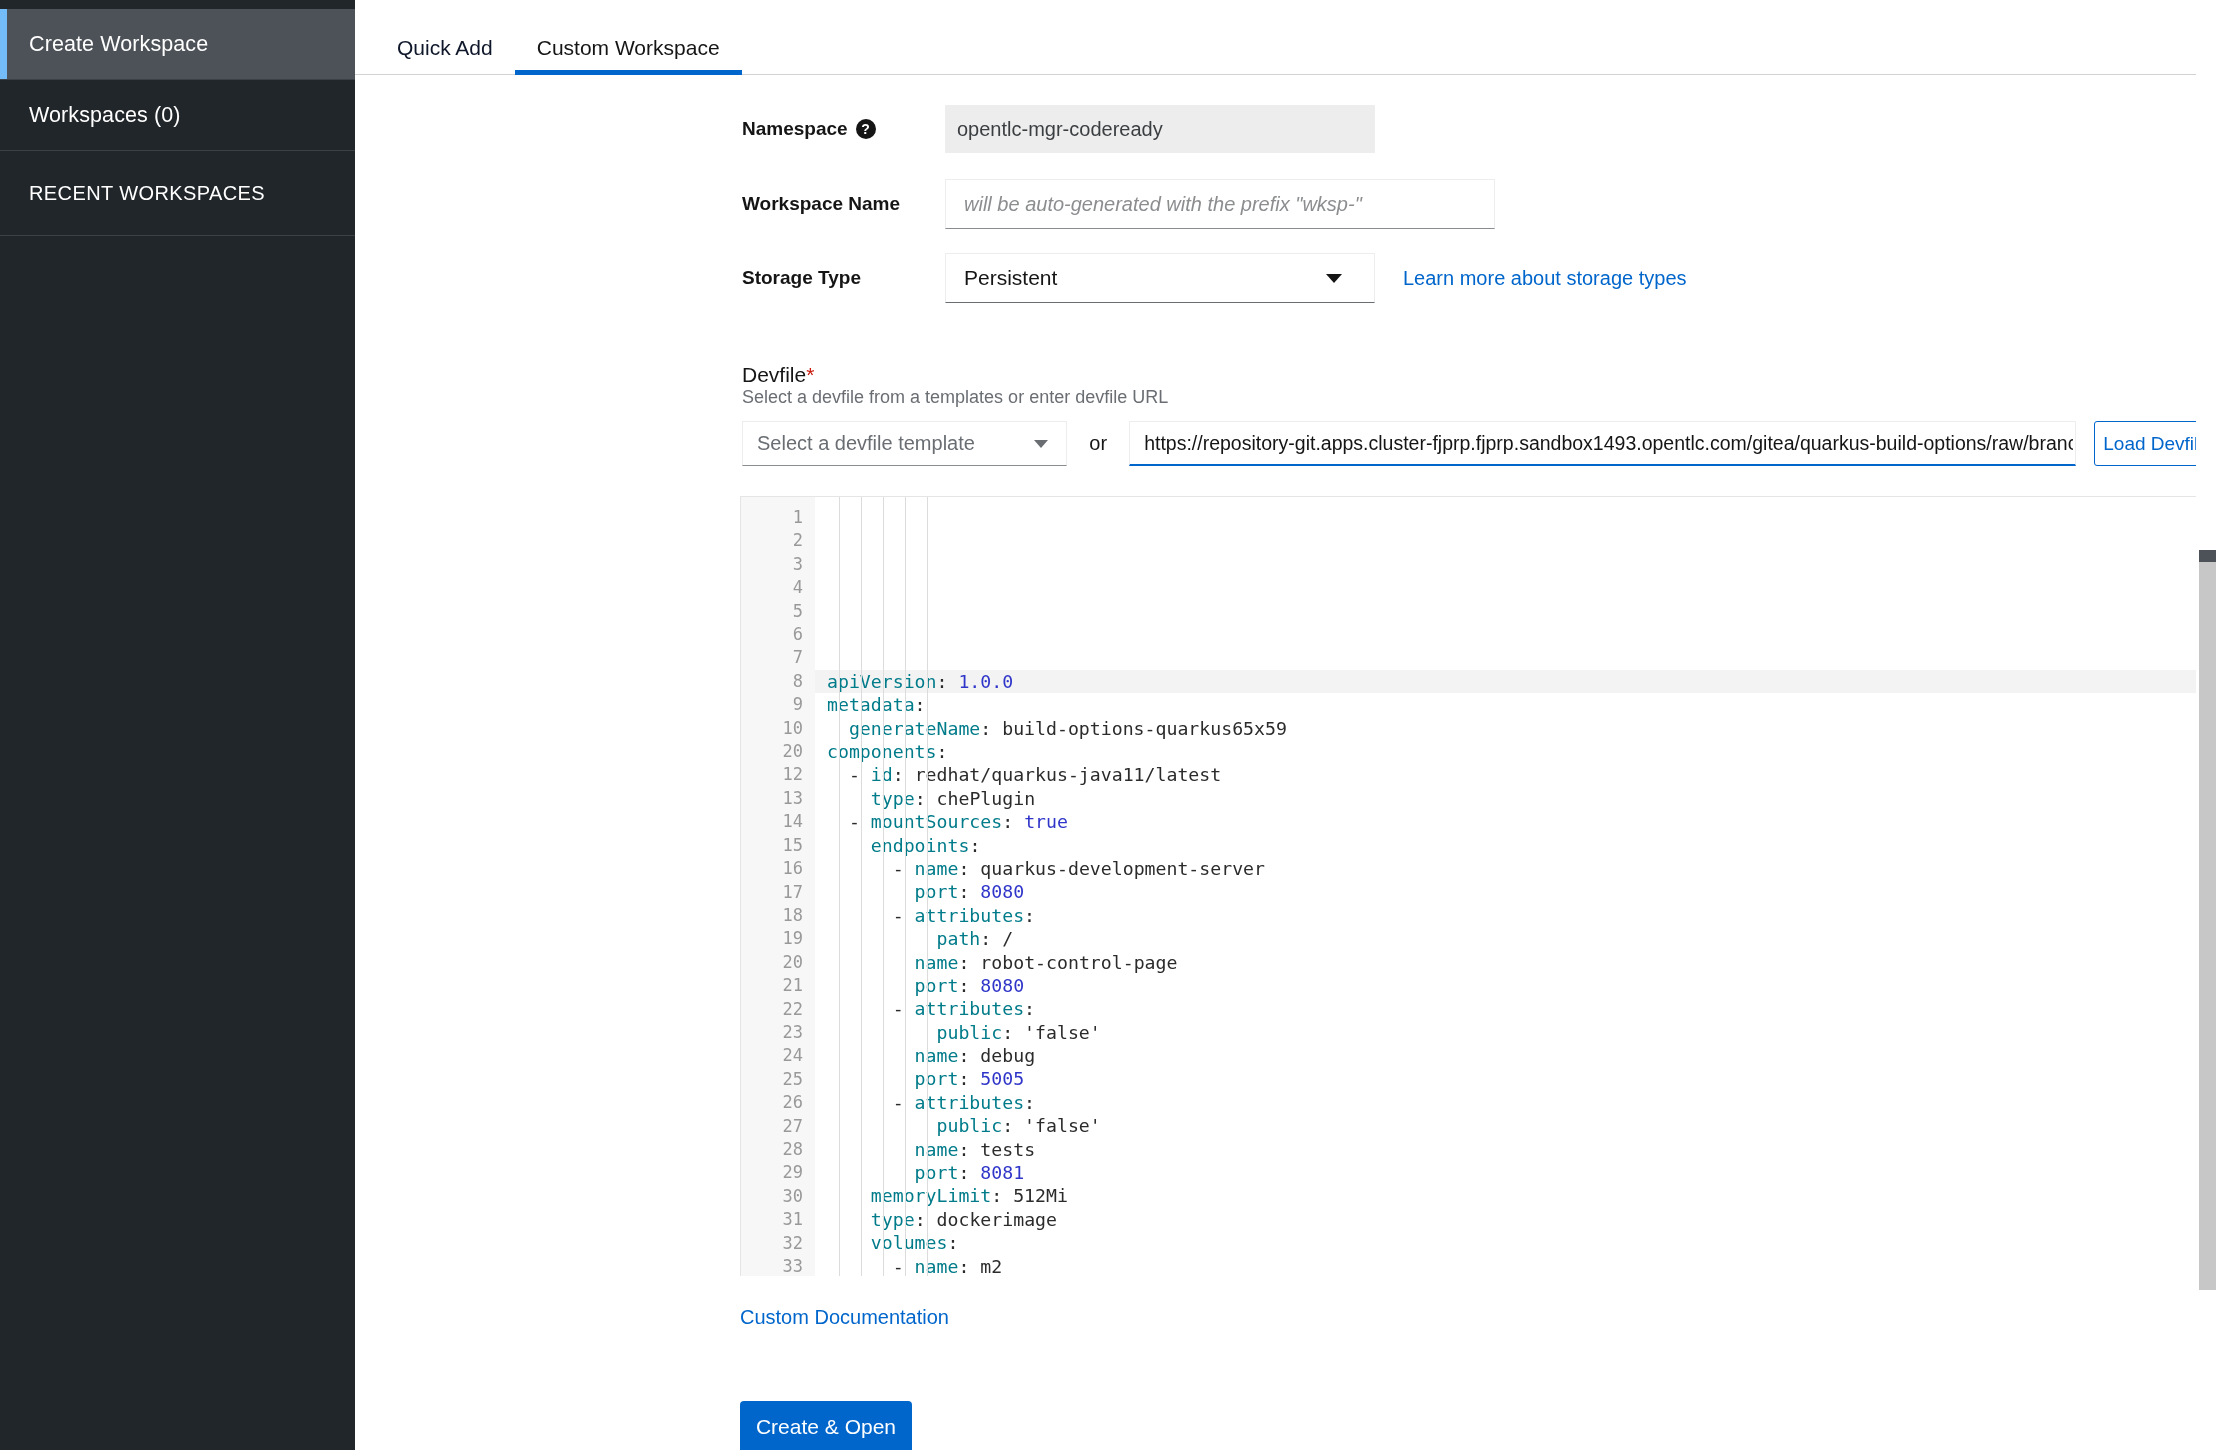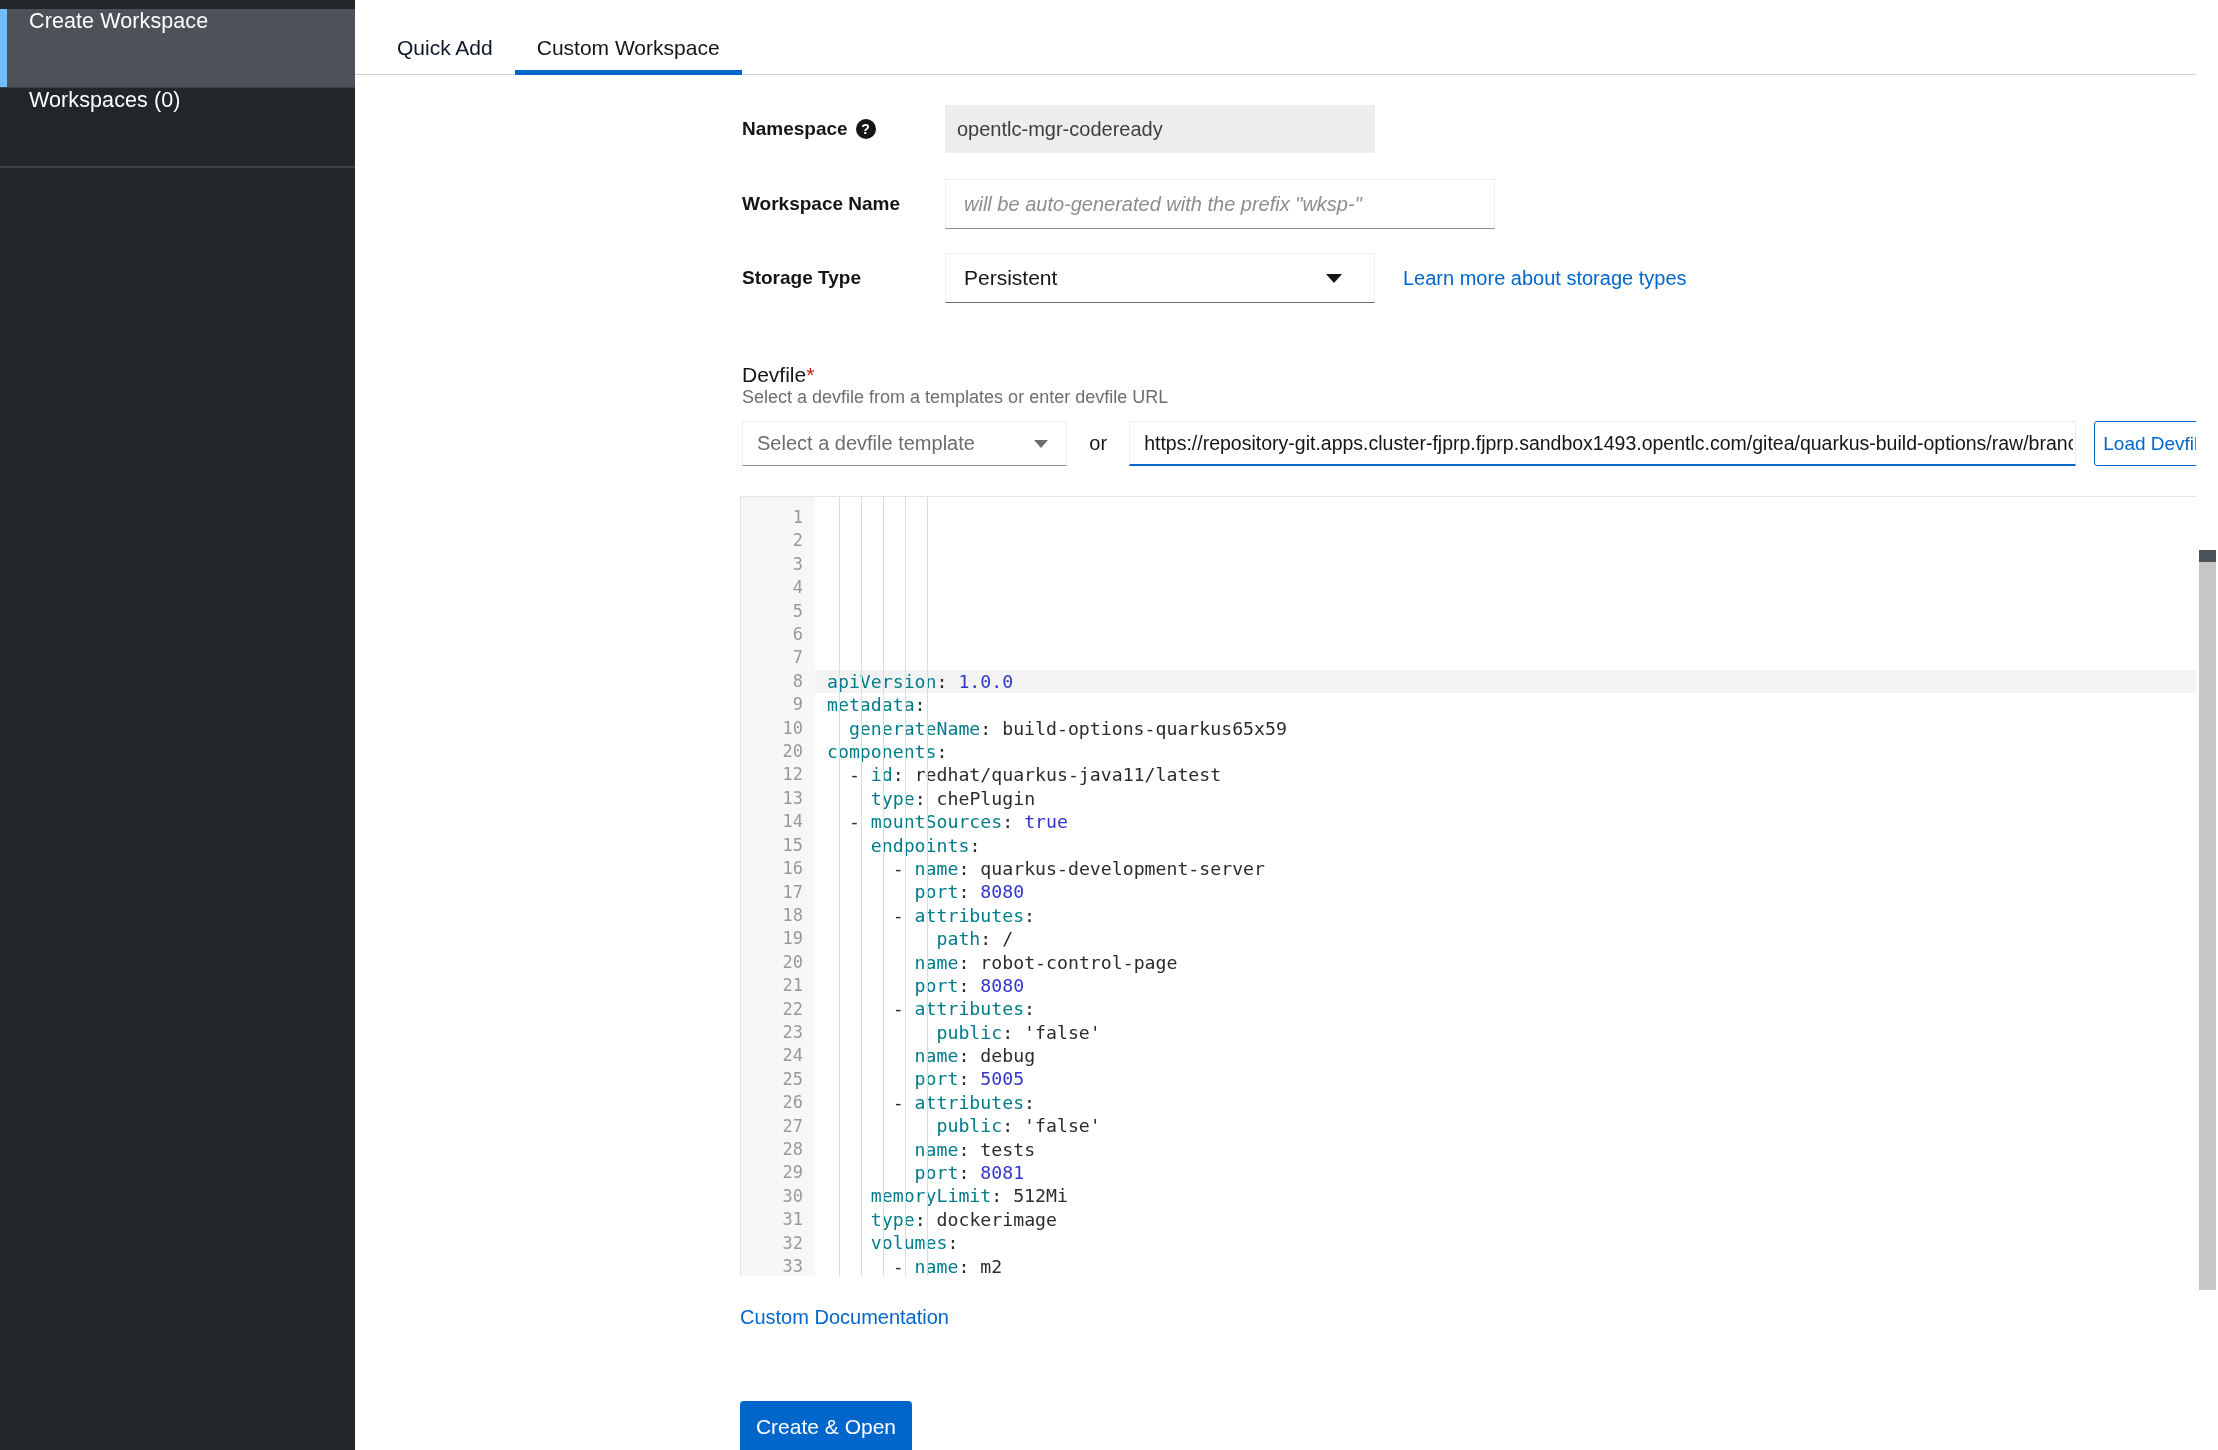--- a/index.html
+++ b/index.html
@@ -27,23 +27,23 @@
     flex-direction: column;
     position: relative;
   }
   .sidebar-topstrip {
     height: 9px;
     background: #21262b;
     width: 100%;
   }
   .nav-item {
     position: relative;
-    height: 78px;
-    display: flex;
-    align-items: flex-start;
+    height: 70px;
+    display: flex;
+    align-items: center;
     padding-left: 29px;
     color: #ffffff;
     font-size: 21.5px;
     letter-spacing: 0.1px;
     cursor: pointer;
     background: #21262b;
   }
   .nav-item.active {
     background: #4d5258;
   }
@@ -392,20 +392,23 @@
     <div class="nav-item active">
       <span>Create Workspace</span>
     </div>
     <div class="nav-sep"></div>
 
     <div class="nav-item">
       <span>Workspaces (0)</span>
     </div>
     <div class="nav-sep"></div>
 
+    <div class="nav-section">
+      <span>RECENT WORKSPACES</span>
+    </div>
     <div class="nav-sep"></div>
 
     <div class="sidebar-fill"></div>
   </div>
 
   <div class="main">
 
     <div class="tabs">
       <div class="tab">
         <span>Quick Add</span>

